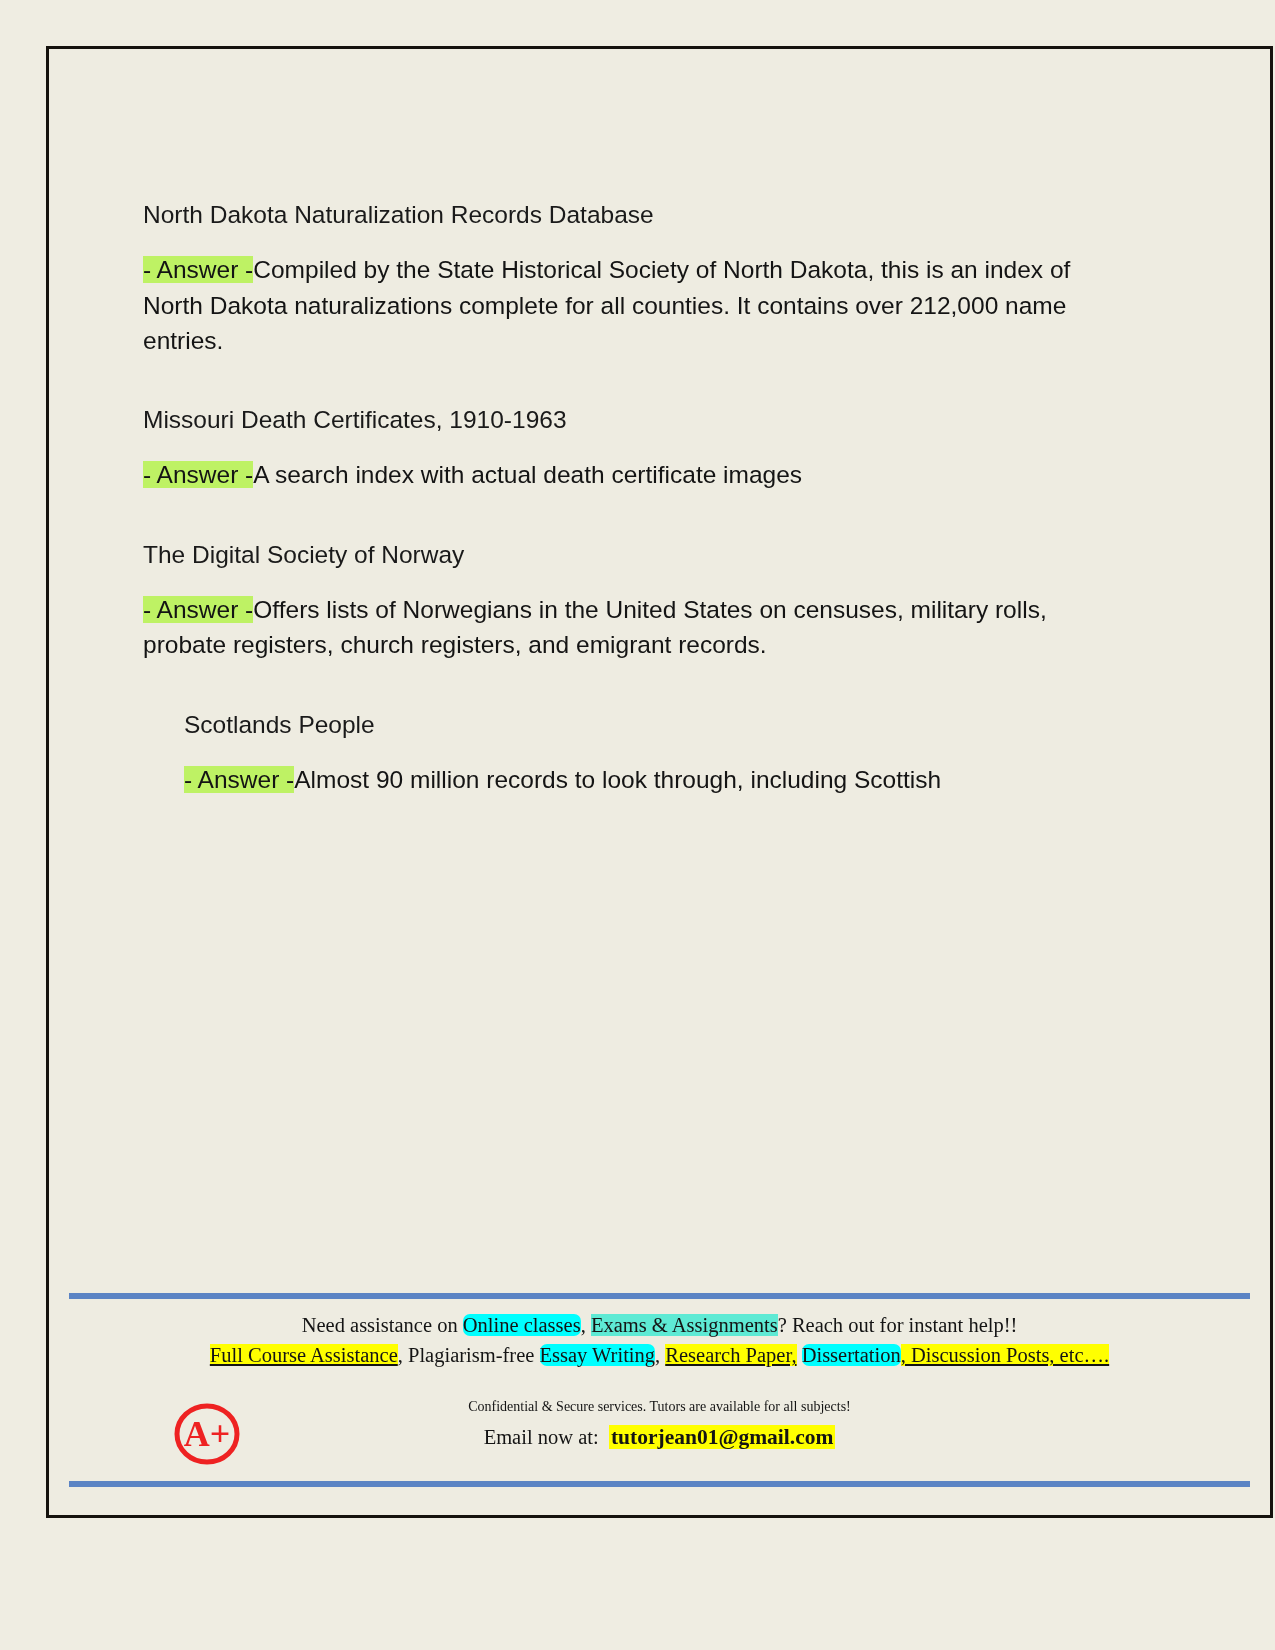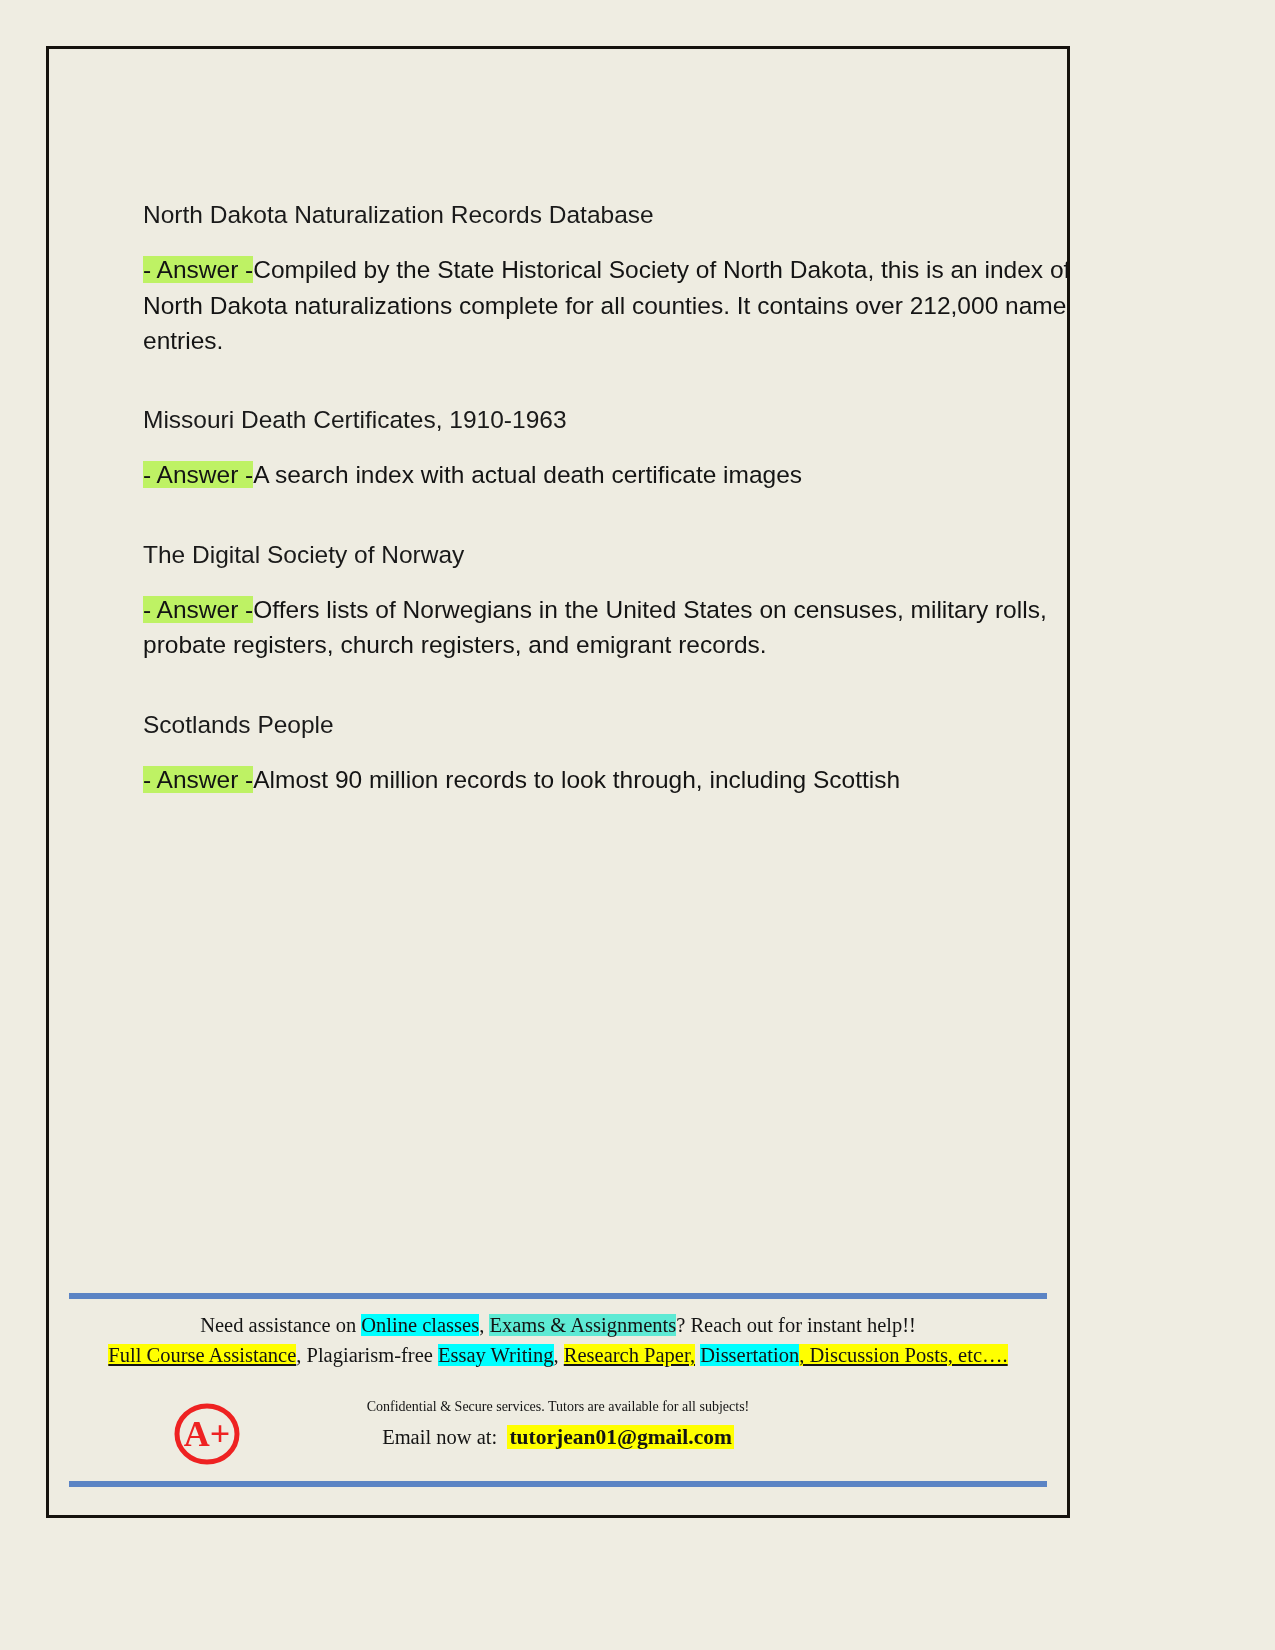--- a/index.html
+++ b/index.html
@@ -12,40 +12,40 @@
     background: #efede2;
     font-family: "Liberation Sans", sans-serif;
     overflow: hidden;
   }
 
   
   .page {
     position: absolute;
     left: 46px;
     top: 46px;
-    width: 1024px;
+    width: 1227px;
     height: 1472px;
     background: #eeece1;
     border: 3px solid #15120d;
     box-sizing: border-box;
     overflow: hidden;
   }
 
   
   .doc-body {
     position: absolute;
     left: 94px;
     top: 150px;
     width: 940px;
   }
 
   .entry {
     margin-bottom: 46px;
   }
-  .entry:last-child { margin-bottom: 0; }
+  .entry:last-child { margin-bottom: 0; margin-left: 41px; }
 
   .entry-title {
     font-size: 24.5px;
     line-height: 1.32;
     color: #1a1a1a;
     letter-spacing: 0.0px;
     margin-bottom: 21px;
   }
 
   .entry-answer {
@@ -95,21 +95,21 @@
     white-space: nowrap;
   }
   .f-line2 {
     font-size: 20.5px;
     line-height: 1.38;
     white-space: nowrap;
     margin-top: 2px;
   }
 
   .hl-y { background: #ffff00; text-decoration: underline; }
-  .hl-c { background: #00ffff; }
+  .hl-c { background: #00ffff; border-radius: 7px; }
   .hl-g { background: #5eead4; }
 
   .contact-block {
     position: absolute;
     left: 0;
     right: 0;
     top: 104px;
     font-family: "Liberation Serif", serif;
   }
   .f-line3 {

